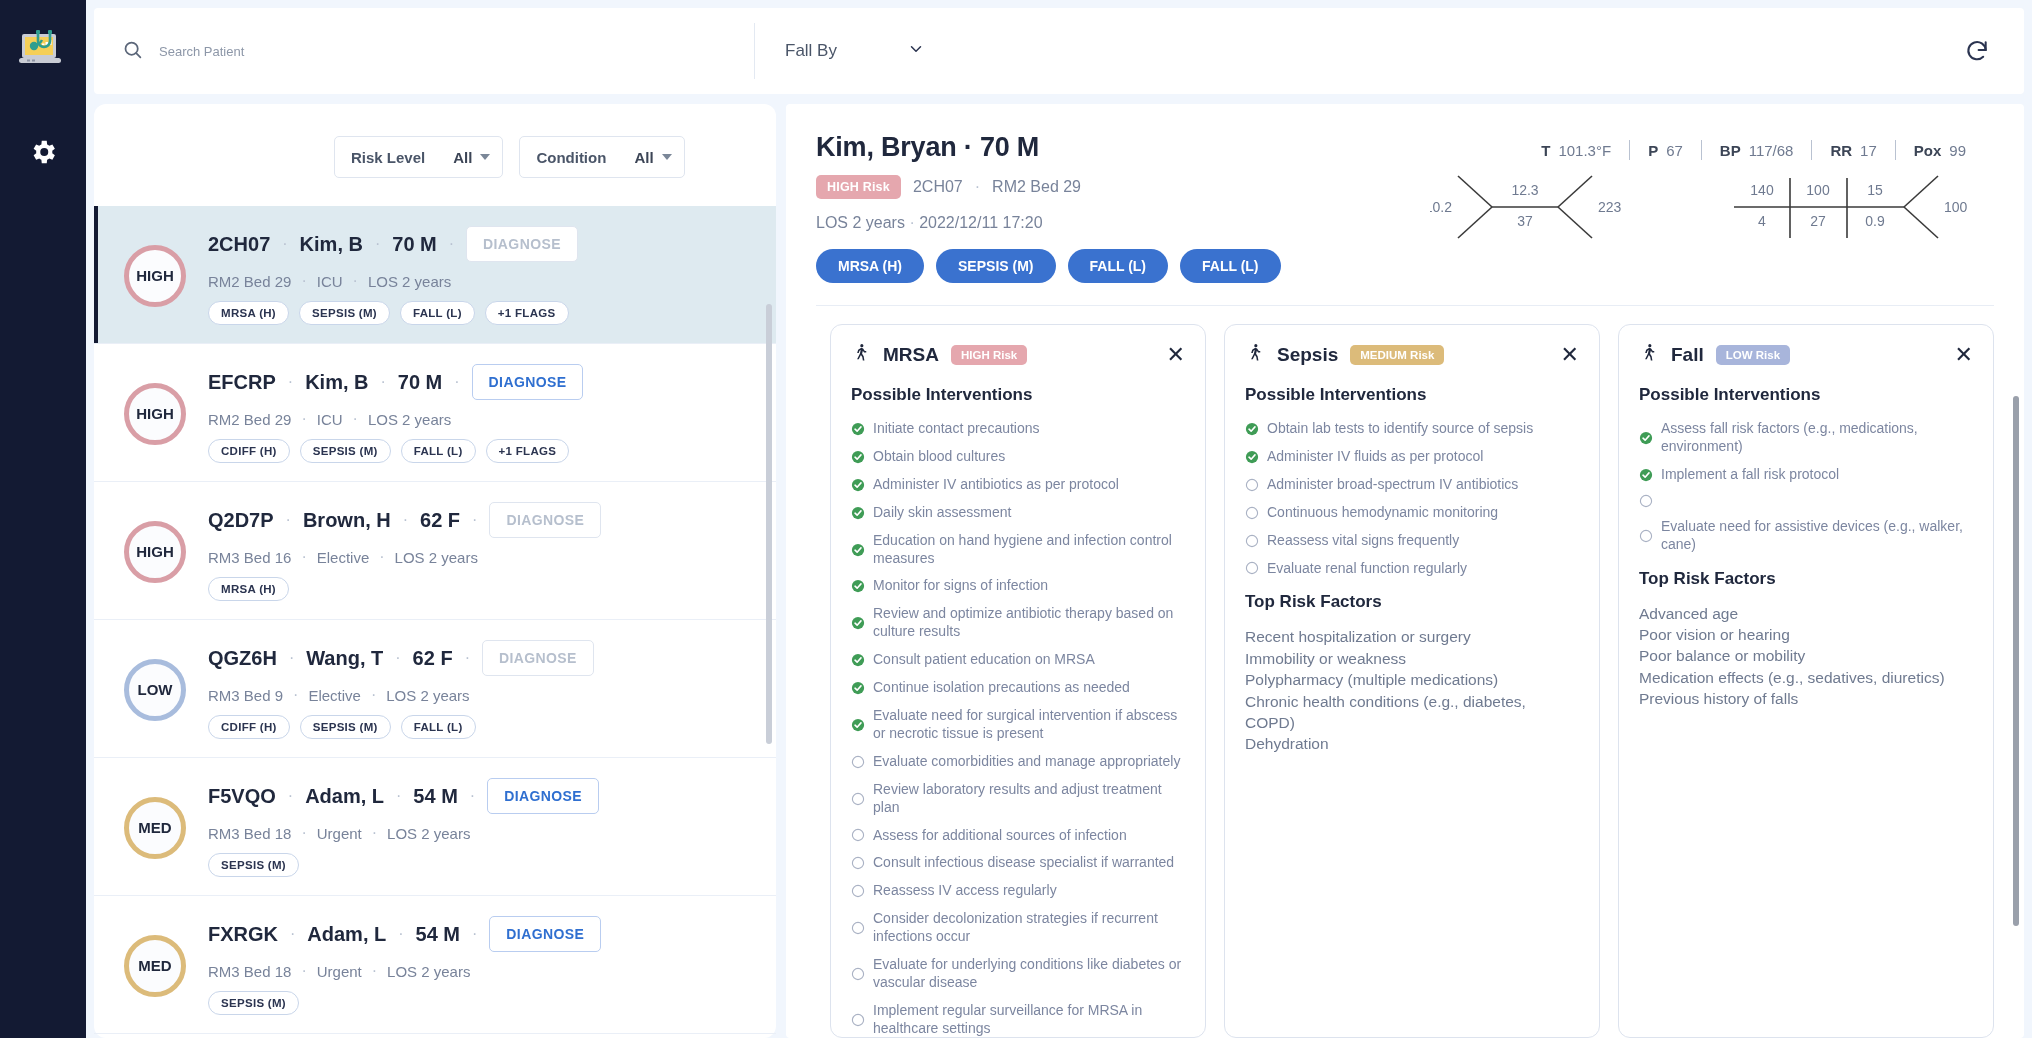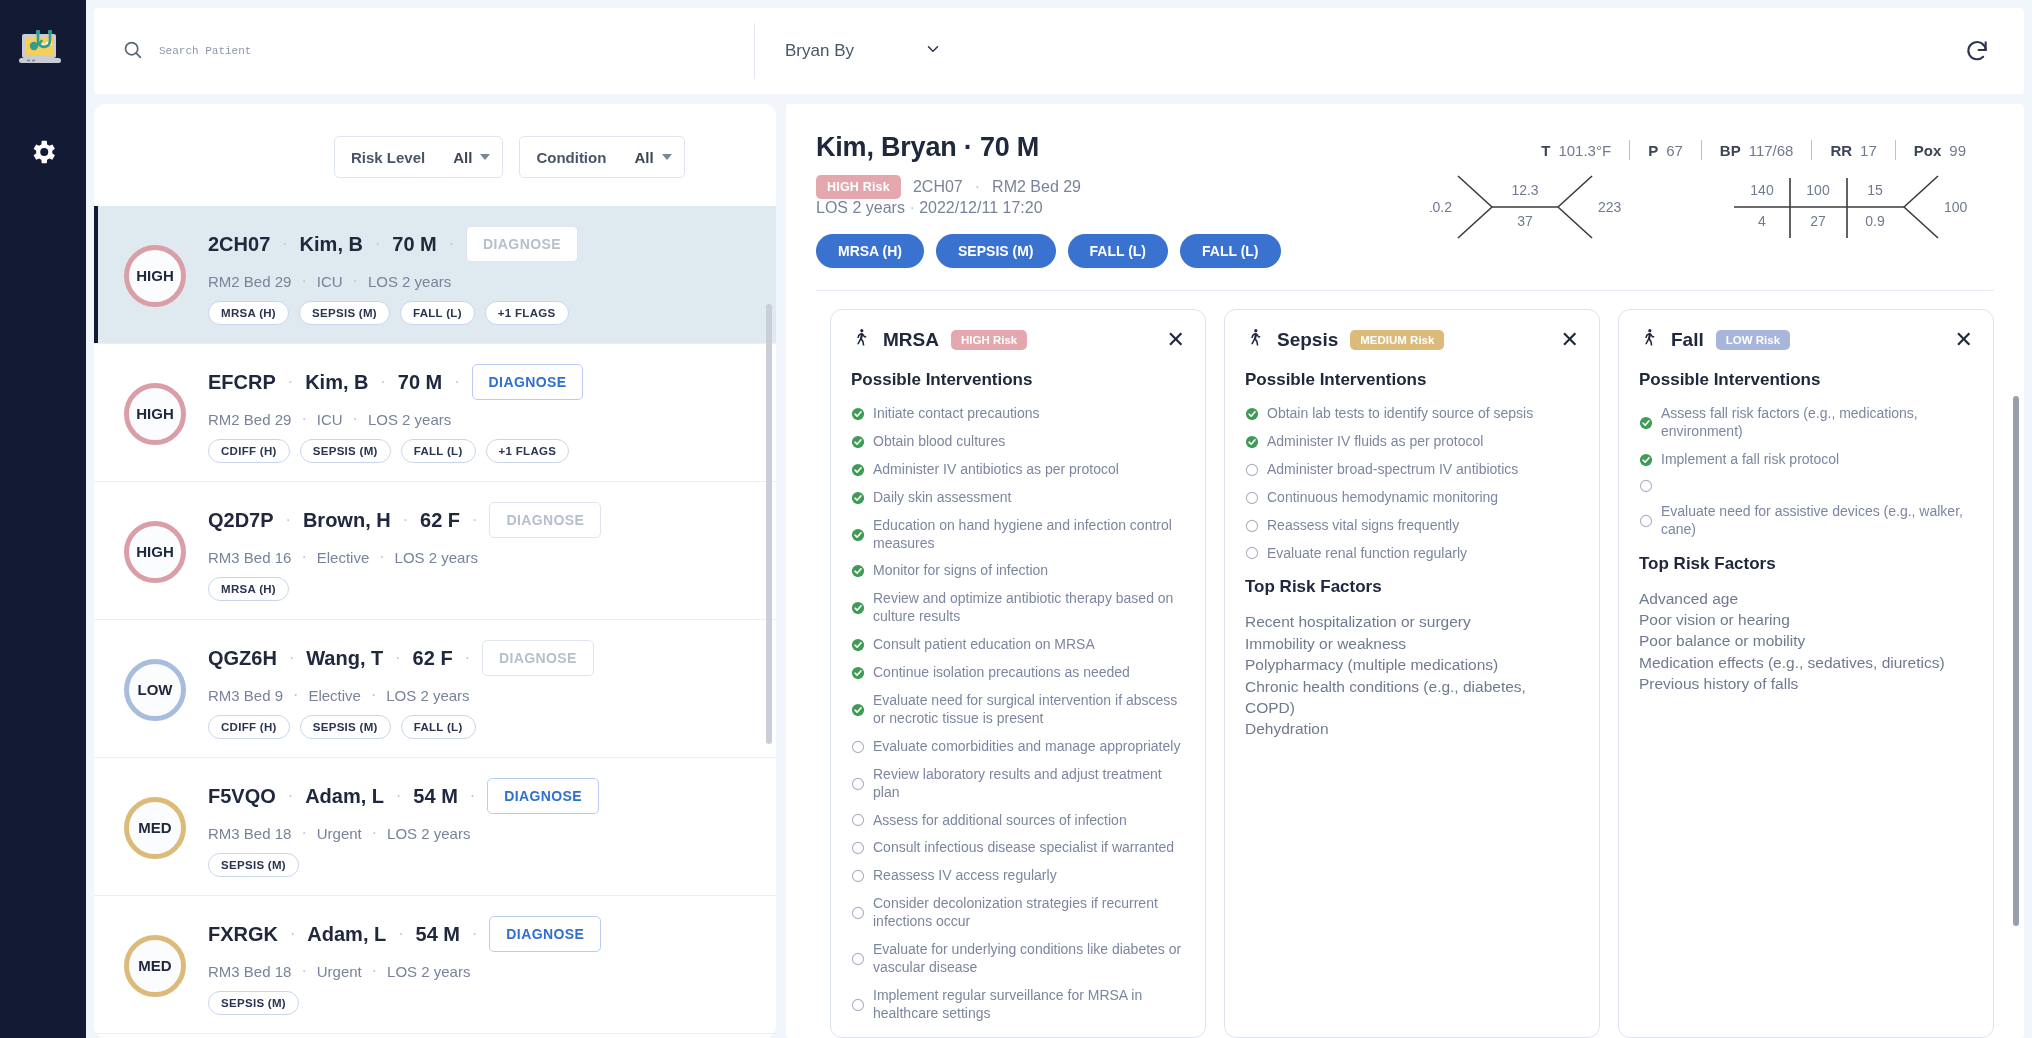--- a/index.html
+++ b/index.html
@@ -28,22 +28,22 @@
   
   .topbar {
     height: 86px; flex: 0 0 86px;
     background: #fff;
     margin: 8px 8px 0 8px;
     border-radius: 4px;
     display: flex; align-items: center;
   }
   .search-wrap { display:flex; align-items:center; gap:16px; width: 660px; padding-left: 28px; }
   .search-input {
-    border: none; outline: none; font-size: 11px; color: #737373;
-    font-family: Liberation Mono, monospace; width: 560px; background: transparent;
+    border: none; outline: none; font-size: 13px; color: #737373;
+    font-family: Liberation Sans, sans-serif; width: 560px; background: transparent;
   }
   .search-input::placeholder { color: #8d97a8; }
   .vdiv { width:1px; height:56px; background:#e3e9f2; }
   .sortby {
     display:flex; align-items:center; gap: 70px;
     padding: 0 24px 0 30px; height: 56px; cursor:pointer;
   }
   .sortby-label { font-size: 17px; color: #4a5568; }
   .topbar-spacer { flex:1; }
   .refresh-btn { padding-right: 34px; cursor:pointer; display:flex; align-items:center; }
@@ -120,21 +120,21 @@
   }
   .detail-header { display:flex; padding: 28px 40px 0 30px; }
   .dh-left { flex: 1; min-width:0; }
   .pt-name { font-size: 27px; font-weight:700; color:#20283d; letter-spacing:-.2px; }
   .pt-sub1 { display:flex; align-items:center; gap:12px; margin-top: 12px; }
   .risk-badge {
     background:#e5a7ae; color:#fff; font-size:12.5px; font-weight:700;
     padding:5px 11px; border-radius:5px; letter-spacing:.2px;
   }
   .pt-meta { font-size:16px; color:#78839a; }
-  .pt-sub2 { font-size:16px; color:#78839a; margin-top: 0; }
+  .pt-sub2 { font-size:16px; color:#78839a; margin-top: 15px; }
   .cond-chips { display:flex; gap:12px; margin-top: 17px; }
   .cond-chip {
     background:#3a72cf; color:#fff; border-radius:18px;
     font-size:14px; font-weight:700; padding:9px 22px; cursor:pointer;
   }
 
   
   .vitals { flex: 0 0 auto; padding-top: 8px; }
   .vit-row { display:flex; align-items:center; gap:0; justify-content:flex-end; }
   .vit-item { display:flex; align-items:baseline; gap:8px; padding: 0 18px; }
@@ -208,21 +208,21 @@
         <span>
           <svg viewBox="0 0 24 24" width="21" height="21" fill="none" stroke="#5b6valid" style="stroke:#5b6679" stroke-width="2">
             <circle cx="11" cy="11" r="7"></circle>
               <line x1="16.5" y1="16.5" x2="21" y2="21" stroke-linecap="round"></line>
           </svg>
         </span>
         <input class="search-input" value="" placeholder="Search Patient" style="">
       </div>
       <div class="vdiv"></div>
       <div class="sortby">
-        <span class="sortby-label">Bryan By</span>
+        <span class="sortby-label">Fall By</span>
         <span>
           <svg viewBox="0 0 24 24" width="18" height="18" fill="none" stroke="#2b3450" stroke-width="2">
             <polyline points="6,9 12,15 18,9" stroke-linecap="round" stroke-linejoin="round"></polyline>
           </svg>
         </span>
       </div>
       <div class="topbar-spacer"></div>
       <div class="refresh-btn">
         <svg viewBox="0 0 24 24" width="26" height="26" fill="none" stroke="#2b3450" stroke-width="1.9" stroke-linecap="round">
           <path d="M20 11a8 8 0 1 0-2.3 6.3"></path>

